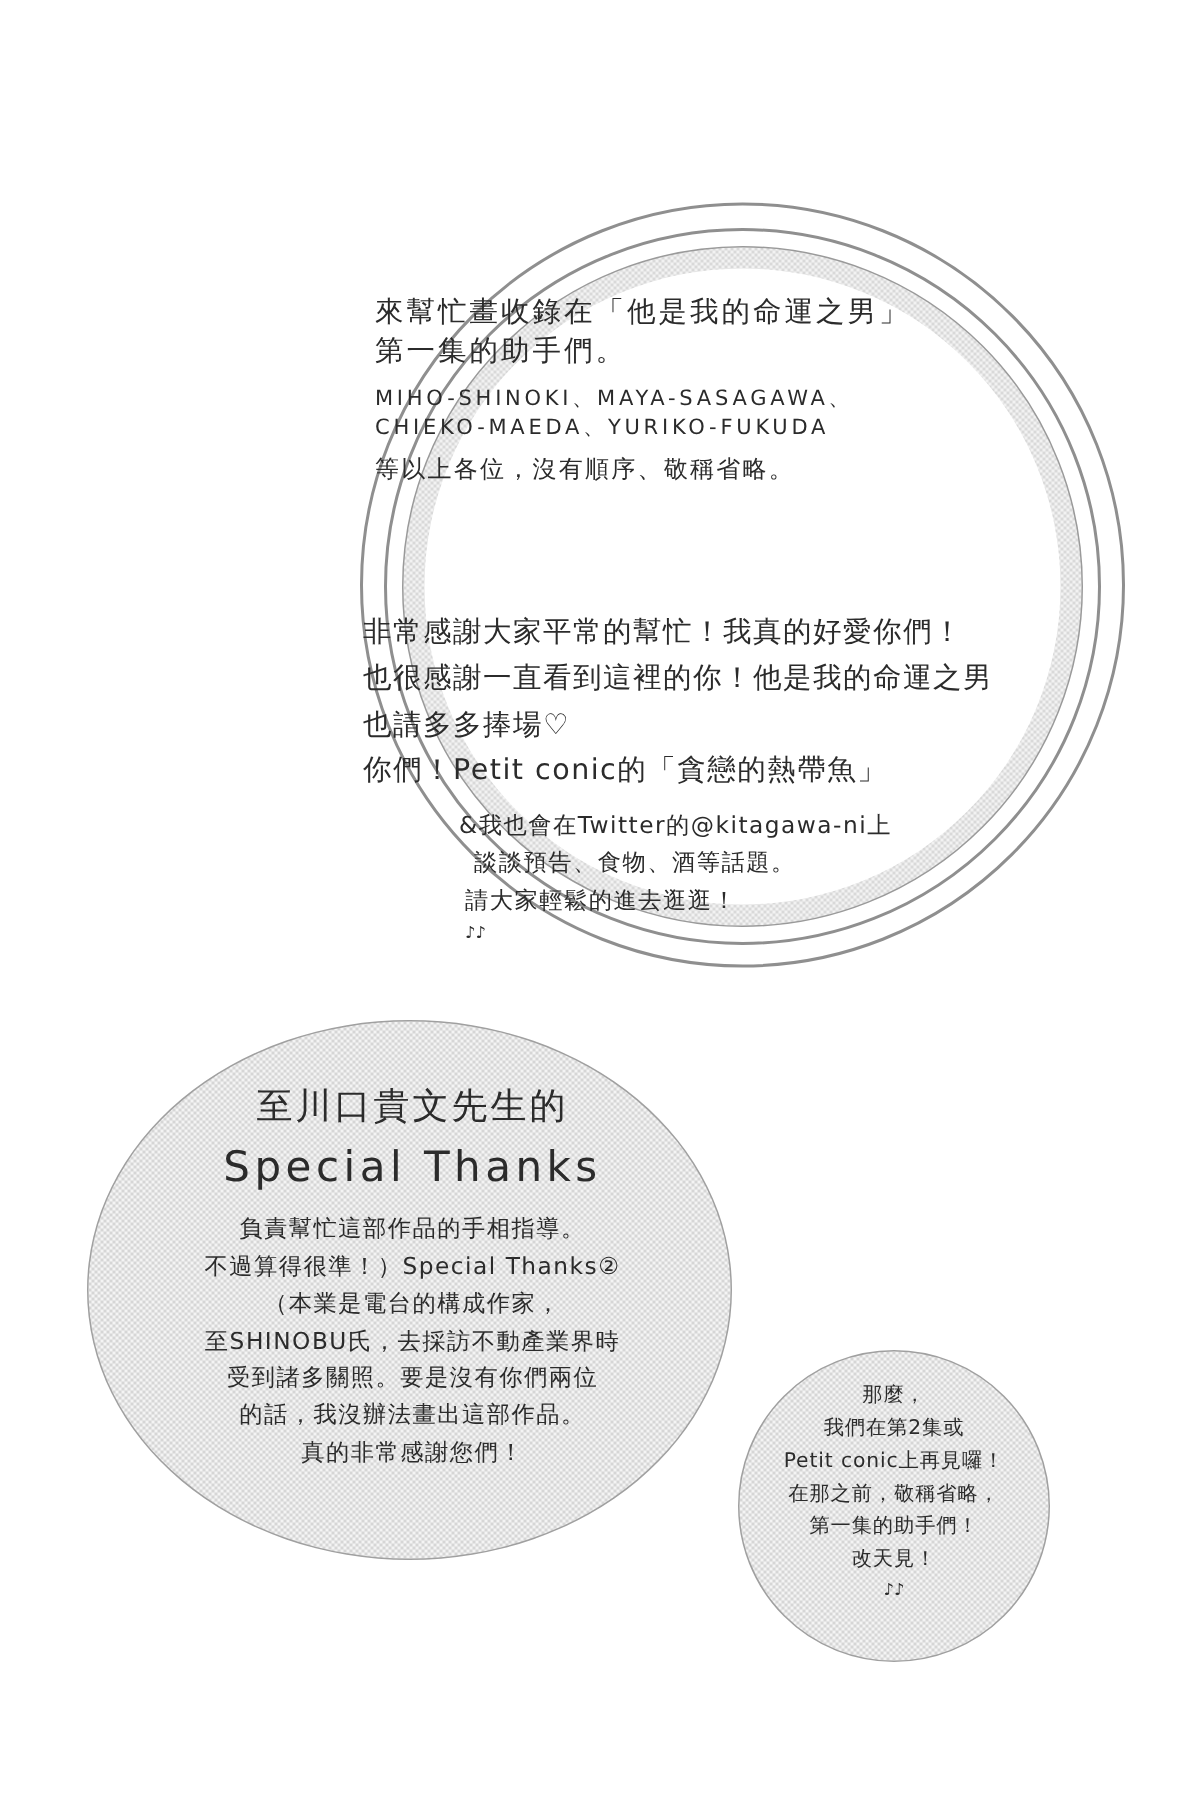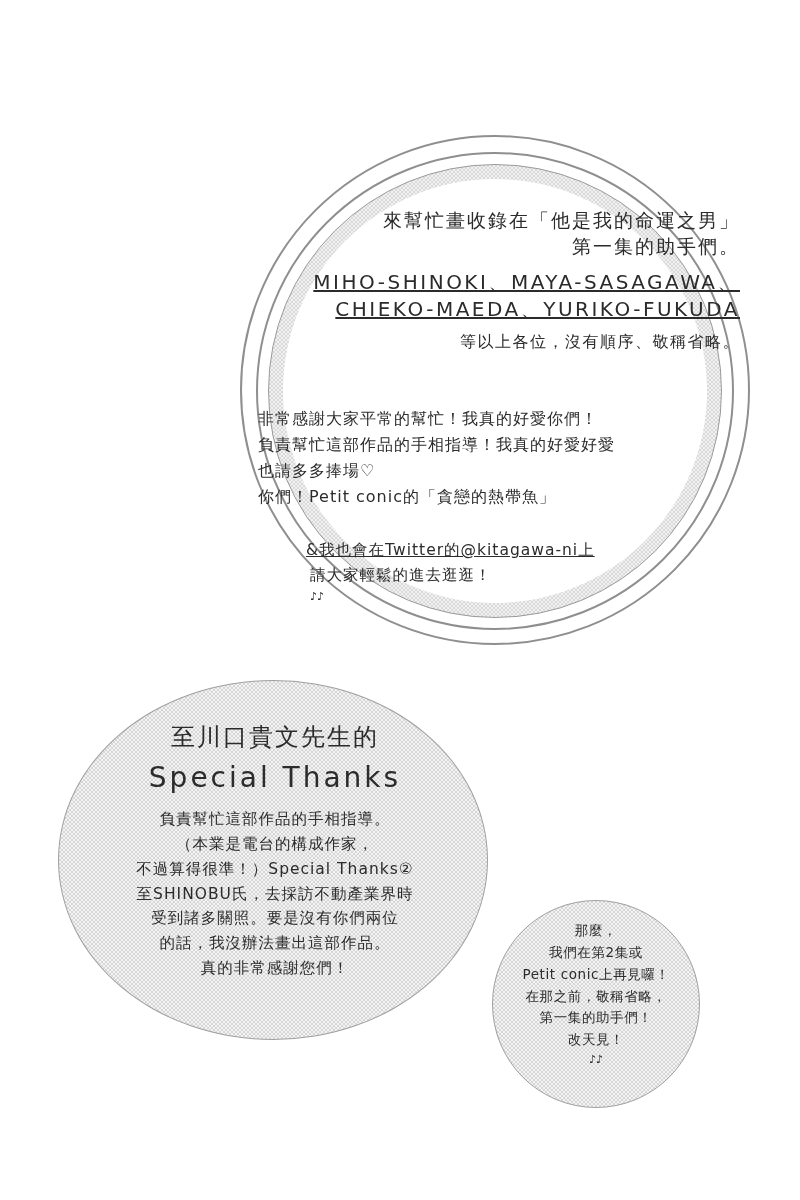--- a/index.html
+++ b/index.html
@@ -62,53 +62,53 @@
     top: 179px;
     width: 424px;
     height: 424px;
     border-radius: 50%;
     background: #ffffff;
   }
 
   .top-text {
     position: absolute;
     left: 250px;
-    top: 208px;
+    top: 196px;
     width: 490px;
-    text-align: right;
+    text-align: left;
     line-height: 1.35;
   }
   .t-line {
     white-space: nowrap;
   }
   .cjk-20 { font-size: 19px; letter-spacing: 2px; }
   .cjk-17 { font-size: 16px; letter-spacing: 1.5px; }
-  .lat-21 { font-size: 20px; letter-spacing: 2.5px; text-decoration: underline; }
+  .lat-21 { font-size: 14px; letter-spacing: 2.5px; }
 
   .para-left {
     position: absolute;
-    left: 258px;
+    left: 242px;
     top: 406px;
     width: 470px;
-    font-size: 16px;
+    font-size: 19px;
     line-height: 1.62;
     letter-spacing: 1px;
     text-align: left;
   }
   .para-indent {
     position: absolute;
     left: 288px;
     top: 538px;
     width: 440px;
     font-size: 15.5px;
     line-height: 1.62;
     letter-spacing: 1px;
     text-align: left;
   }
-  .para-indent .ind1 { padding-left: 18px; text-decoration: underline; }
+  .para-indent .ind1 { padding-left: 18px; }
   .para-indent .ind2 { padding-left: 28px; }
   .para-indent .ind3 { padding-left: 22px; }
 
   
   .circle-left {
     position: absolute;
     left: 58px;
     top: 680px;
     width: 430px;
     height: 360px;
@@ -173,38 +173,39 @@
   <div class="top-text">
     <div class="t-line cjk-20">來幫忙畫收錄在「他是我的命運之男」</div>
     <div class="t-line cjk-20">第一集的助手們。</div>
     <div class="t-line lat-21" style="margin-top:10px;">MIHO-SHINOKI、MAYA-SASAGAWA、</div>
     <div class="t-line lat-21">CHIEKO-MAEDA、YURIKO-FUKUDA</div>
     <div class="t-line cjk-17" style="margin-top:8px;font-family:Liberation Serif, serif;">等以上各位，沒有順序、敬稱省略。</div>
   </div>
 
   <div class="para-left">
     <div>非常感謝大家平常的幫忙！我真的好愛你們！</div>
-    <div>負責幫忙這部作品的手相指導！我真的好愛好愛</div>
+    <div>也很感謝一直看到這裡的你！他是我的命運之男</div>
     <div>也請多多捧場♡</div>
     <div>你們！Petit conic的「貪戀的熱帶魚」</div>
   </div>
 
   <div class="para-indent">
     <div class="ind1">&amp;我也會在Twitter的@kitagawa-ni上</div>
+    <div class="ind2">談談預告、食物、酒等話題。</div>
     <div class="ind3">請大家輕鬆的進去逛逛！</div>
     <div class="ind3 sign">♪♪</div>
   </div>
 
   <div class="circle-left"></div>
   <div class="left-text">
     <div class="left-title-cjk">至川口貴文先生的</div>
     <div class="left-title-lat" style="margin-bottom:6px;">Special Thanks</div>
     <div>負責幫忙這部作品的手相指導。</div>
+    <div>不過算得很準！）Special Thanks②</div>
     <div>（本業是電台的構成作家，</div>
-    <div>不過算得很準！）Special Thanks②</div>
     <div>至SHINOBU氏，去採訪不動產業界時</div>
     <div>受到諸多關照。要是沒有你們兩位</div>
     <div>的話，我沒辦法畫出這部作品。</div>
     <div>真的非常感謝您們！</div>
   </div>
 
   <div class="circle-right"></div>
   <div class="right-text">
     <div>那麼，</div>
     <div>我們在第2集或</div>

